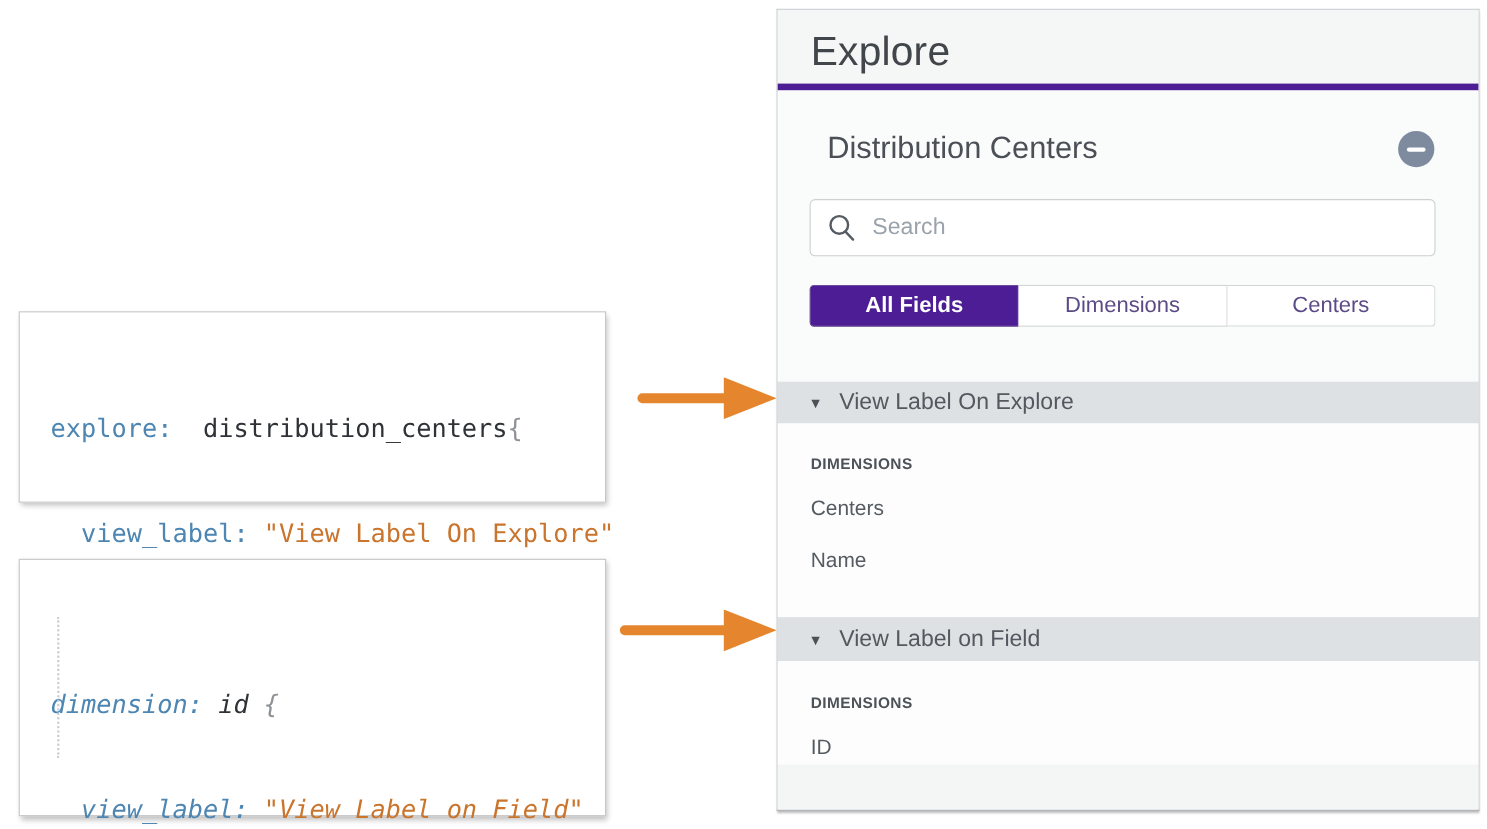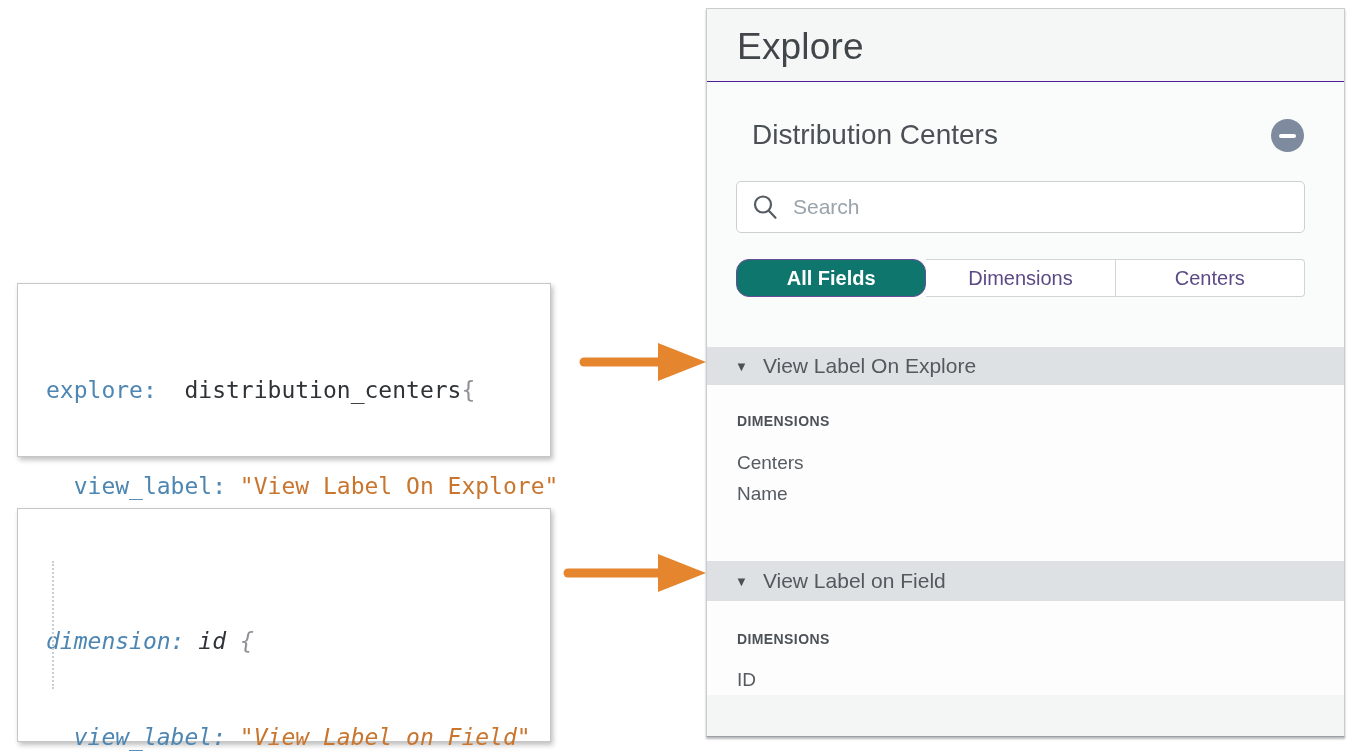--- a/index.html
+++ b/index.html
@@ -31,21 +31,21 @@
   .arrow { position:absolute; z-index:5; }
 
   
   .panel {
     position:absolute; left:706px; top:8px; width:639px; height:729px;
     background:#fafbfb; border:1px solid #c9cdd0; border-bottom-color:#9aa0a5;
     box-shadow:0 2px 2px rgba(0,0,0,0.28);
   }
   .panel-header {
     position:absolute; top:0; left:0; right:0; height:73px;
-    background:#f5f6f6; border-bottom:1px solid #4c1d95;
+    background:#f5f6f6; border-bottom:6px solid #4c1d95;
   }
   .panel-title {
     position:absolute; left:30px; top:17px; font-size:37px; font-weight:400;
     color:#41464b; letter-spacing:0.2px;
   }
   .controls { position:absolute; top:74px; left:0; right:0; height:264px; background:#fafbfb; }
   .explore-title {
     position:absolute; left:30px; top:36px; font-size:28px; font-weight:400; color:#4a5056;margin-left:15px;
   }
   .collapse-btn {
@@ -70,21 +70,21 @@
 
   .tabs { position:absolute; left:29px; top:176px; width:569px; height:38px; display:flex; }
   .tab {
     flex:1; display:flex; align-items:center; justify-content:center;
     background:#ffffff; border:1px solid #d3d4d5; border-left:none;
     font-size:20px; color:#5b4a86; cursor:pointer;
   }
   .tab:first-child { border-left:1px solid #d3d4d5; border-radius:4px 0 0 4px; }
   .tab:last-child { border-radius:0 4px 4px 0; }
   .tab.active {
-    background:#0f766e; border-color:#6a4b99; color:#ffffff; font-weight:bold;border-radius:13px;
+    background:#4c1d95; border-color:#6a4b99; color:#ffffff; font-weight:bold;
   }
 
   .section-band {
     position:absolute; left:0; right:0; height:38px; background:#dee1e4;
     display:flex; align-items:center; padding-left:28px; cursor:pointer;
   }
   #band-1 { top:338px; }
   #band-2 { top:552px; height:40px; }
   .caret { font-size:13px; color:#4b5157; margin-right:15px; line-height:1; }
   .band-label { font-size:21px; color:#53595f; }
@@ -161,21 +161,21 @@
       </div>
     </div>
 
     <div class="section-band" id="band-1">
       <span class="caret">▼</span>
       <span class="band-label">View Label On Explore</span>
     </div>
     <div class="field-list" id="list-1">
       <div class="group-heading" style="top:28px;">DIMENSIONS</div>
       <div class="field-item" style="top:67px;">Centers</div>
-      <div class="field-item" style="top:98px;">Name</div>
+      <div class="field-item" style="top:114px;">Name</div>
     </div>
 
     <div class="section-band" id="band-2">
       <span class="caret">▼</span>
       <span class="band-label">View Label on Field</span>
     </div>
     <div class="field-list" id="list-2">
       <div class="group-heading" style="top:30px;">DIMENSIONS</div>
       <div class="field-item" style="top:68px;">ID</div>
     </div>

